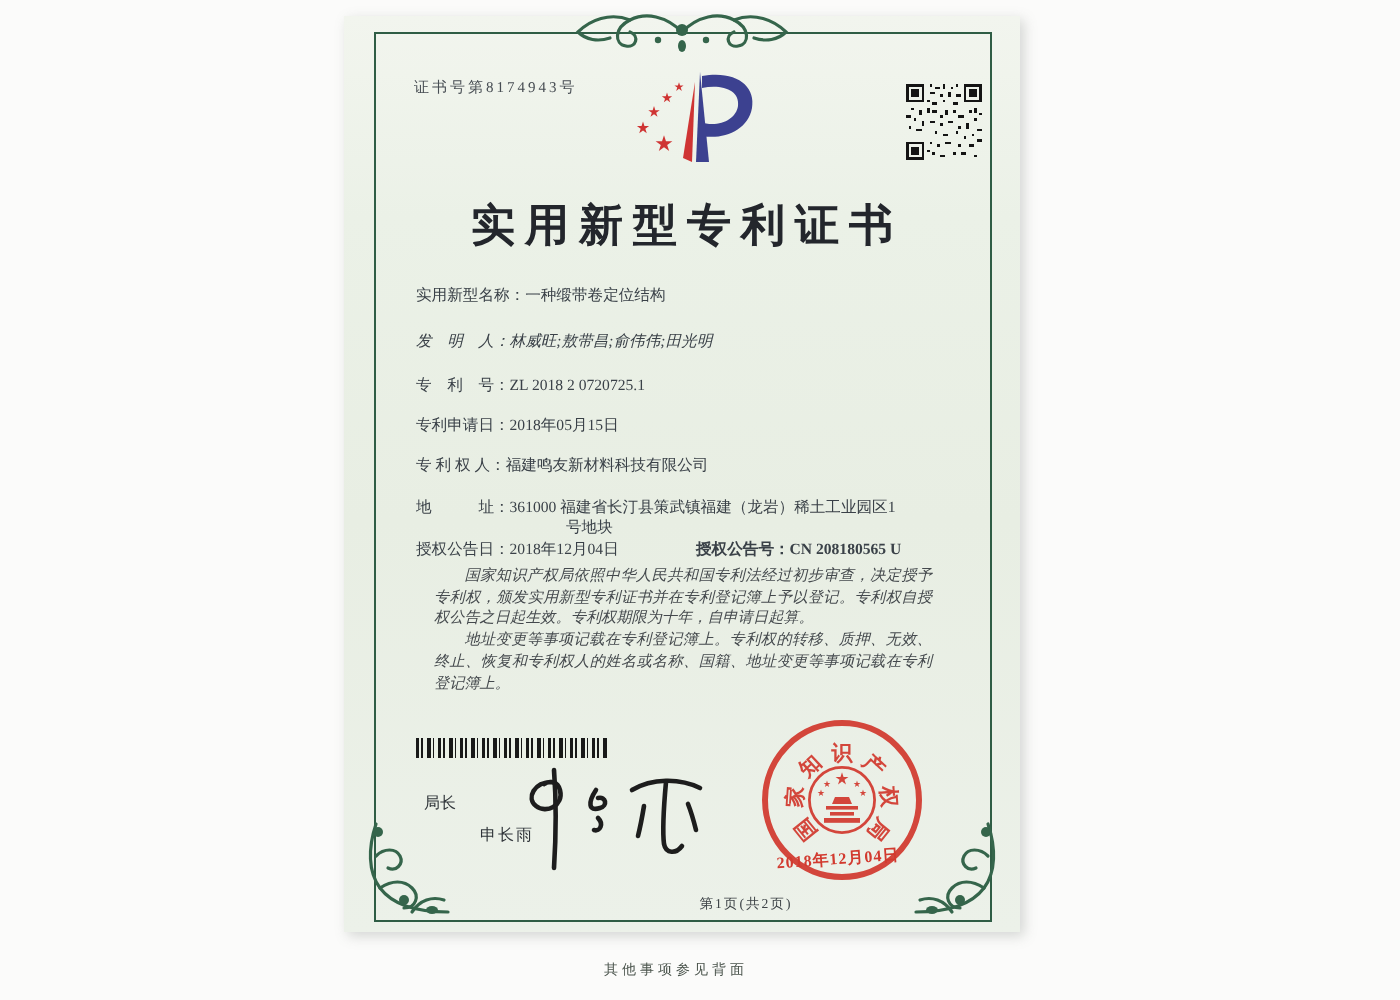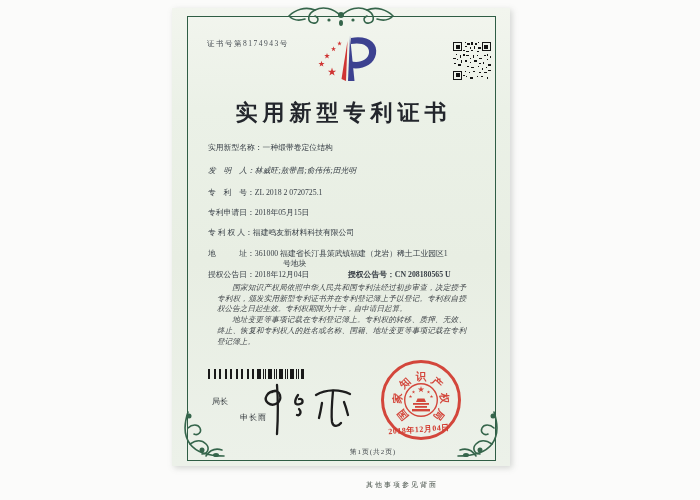--- a/index.html
+++ b/index.html
@@ -79,21 +79,21 @@
     position:absolute; left:202px; top:416px; width:90px;
     font-size:8px; font-weight:700; color:#d23a2f; letter-spacing:.5px;
     transform:rotate(-4deg); text-align:center;
   }
   .page-no {
     position:absolute; left:166px; top:439px; width:70px;
     text-align:center; font-size:6.8px; letter-spacing:1px; color:#3d4347;
   }
   .reverse-note {
     position:absolute; left:238px; top:480px; width:200px;
-    text-align:right; font-size:7px; letter-spacing:2px; color:#4a544c;
+    text-align:center; font-size:7px; letter-spacing:2px; color:#4a544c;
   }
 </style>
 </head>
 <body>
 
 <div class="paper">
 
   <div class="frame"></div>
 
   <svg class="orn-top" viewBox="0 0 112 24">

